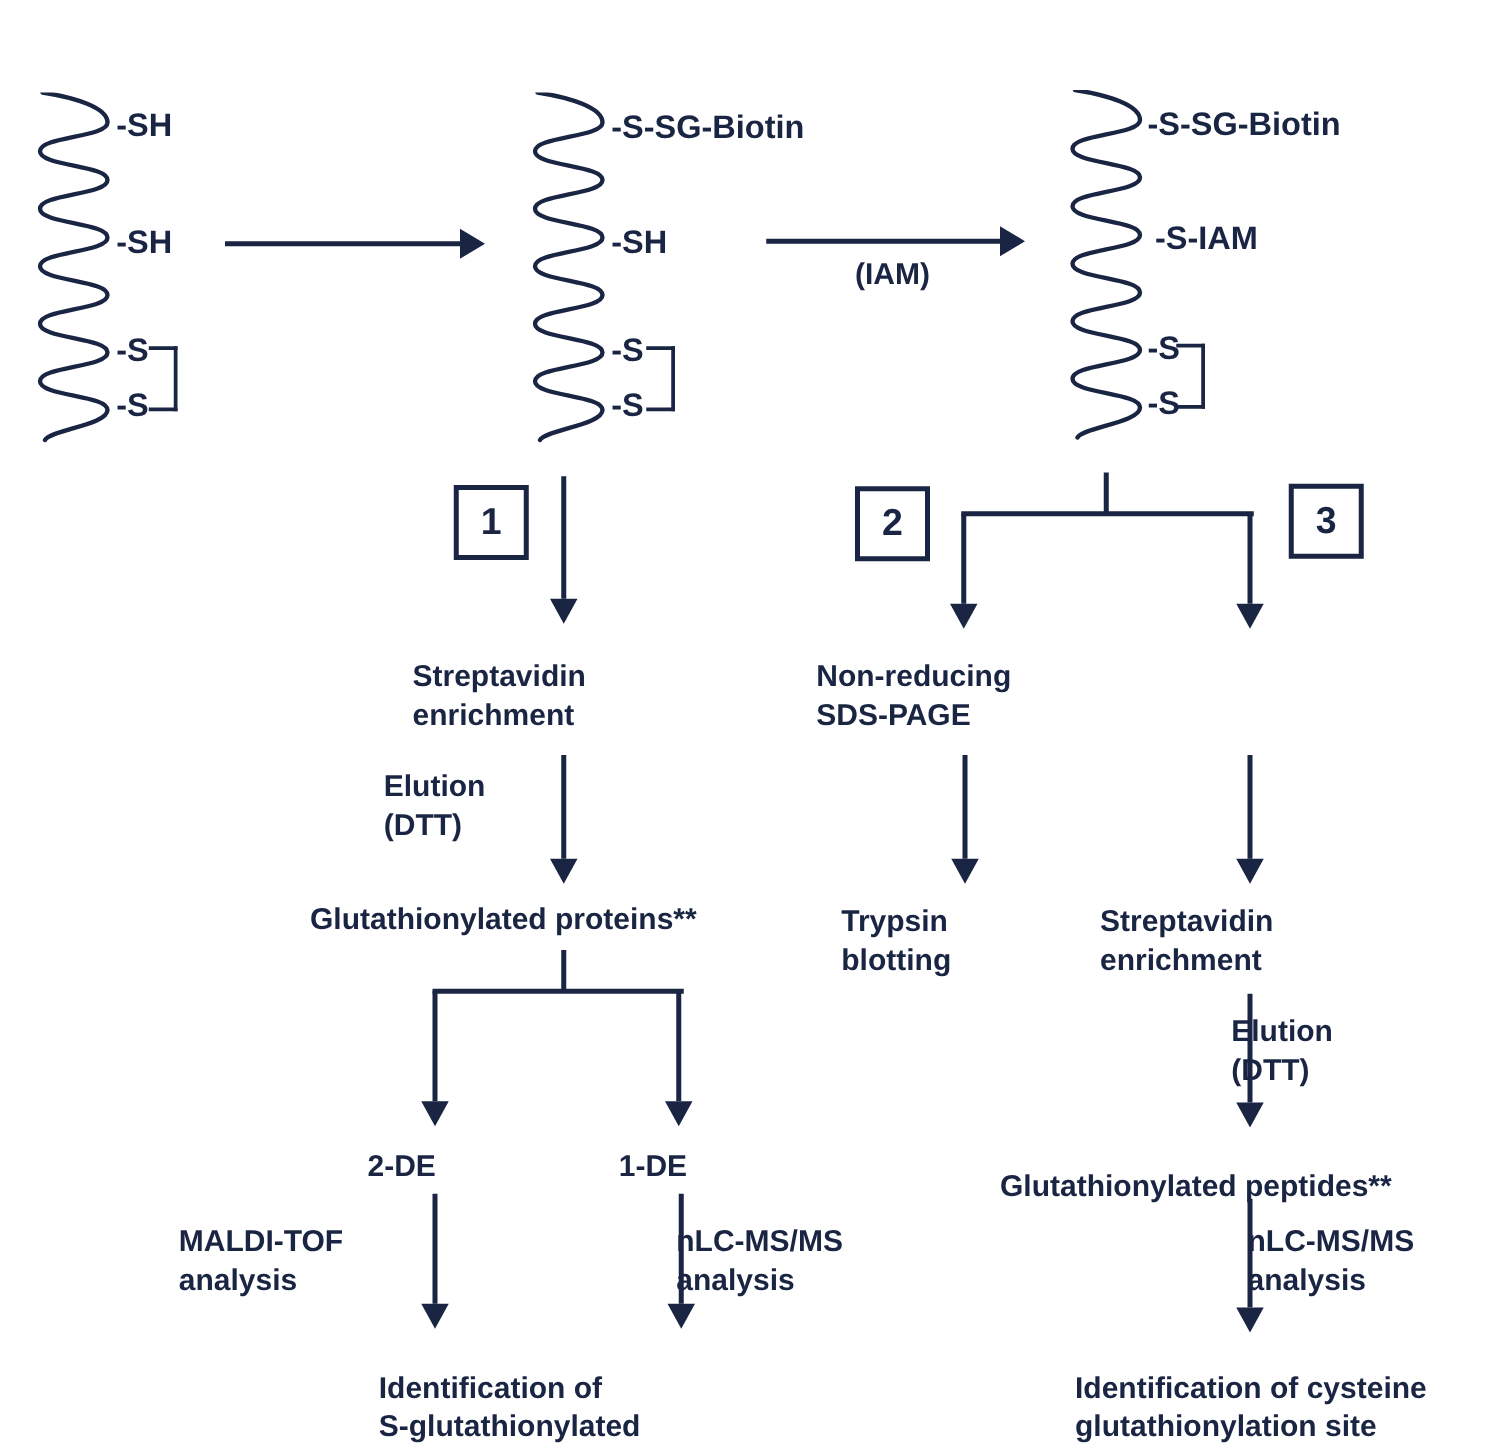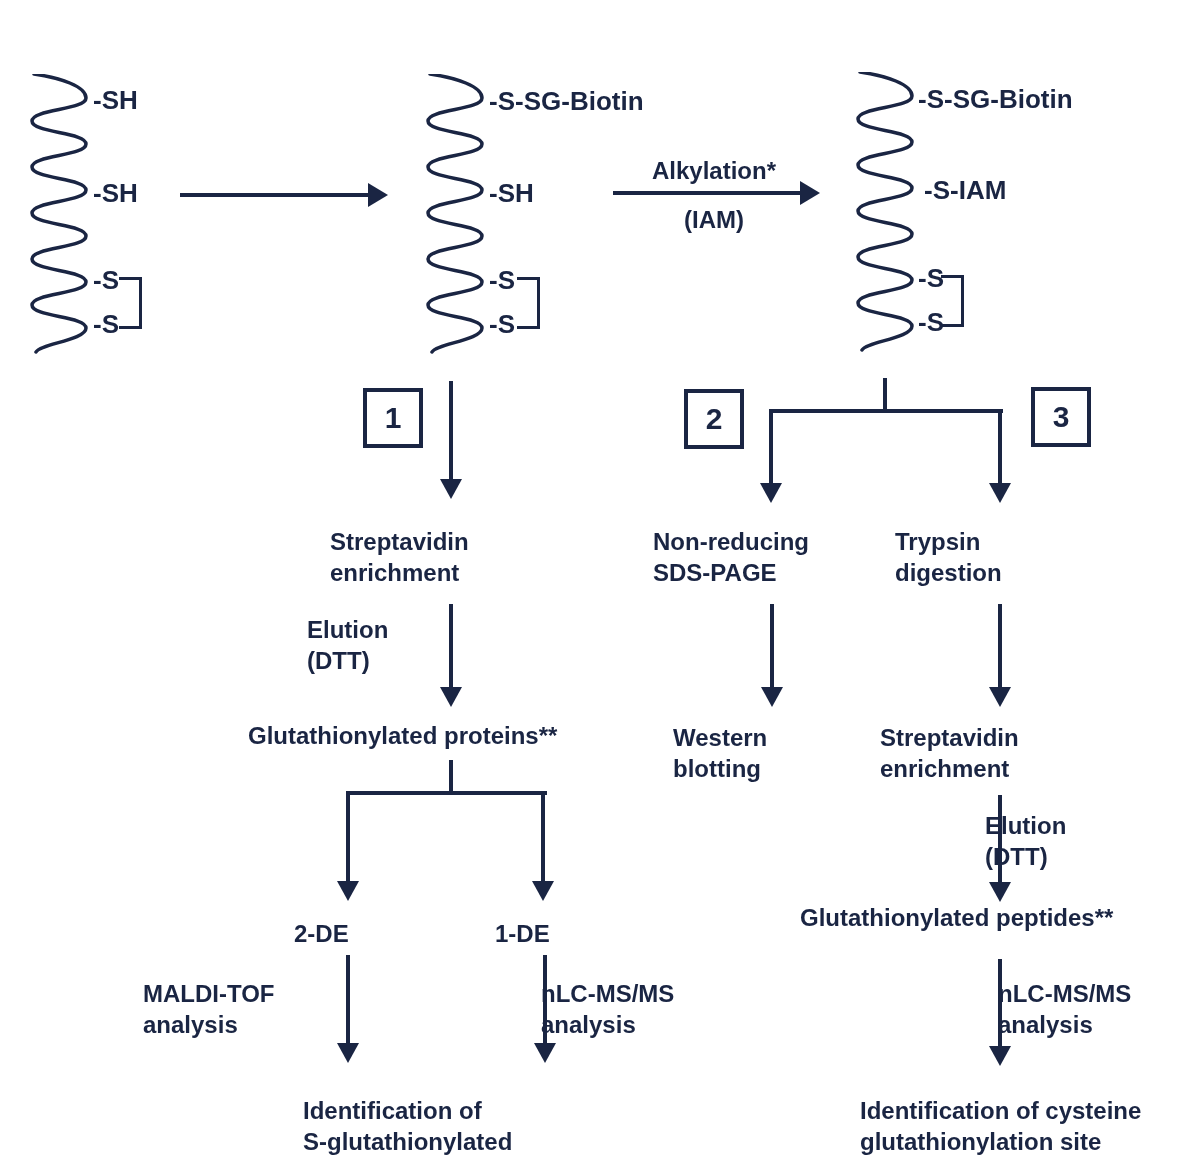--- a/index.html
+++ b/index.html
@@ -80,21 +80,20 @@
       C 56 82, 2 81, 2 93 C 2 105, 56 104, 56 116 C 56 128, 2 127, 2 139
       C 2 151, 56 150, 56 162 C 56 174, 2 173, 2 185 C 2 197, 56 196, 56 208
       C 56 220, 2 219, 2 231 C 2 243, 56 242, 56 254 C 56 266, 10 270, 6 278"></path>
   </svg>
   <div class="site" style="left:489px;top:38px;">-S-SG-Biotin</div>
   <div class="site" style="left:489px;top:130px;">-SH</div>
   <div class="site" style="left:489px;top:217px;">-S</div>
   <div class="site" style="left:489px;top:261px;">-S</div>
   <div class="bracket" style="left:517px;top:229px;"></div>
 
-  <div class="rxn-label" style="left:608px;top:109px;width:212px;">Alkylation*</div>
   <div class="harrow" style="left:613px;top:133px;width:207px;">
     <div class="stem"></div>
     <div class="head"></div>
   </div>
   <div class="rxn-label" style="left:608px;top:158px;width:212px;">(IAM)</div>
 
   <svg class="wave" style="left:856px;top:24px;" width="60" height="282" viewBox="0 0 60 282">
     <path d="M 4 0
       C 30 4, 56 12, 56 24 C 56 36, 2 35, 2 47 C 2 59, 56 58, 56 70
       C 56 82, 2 81, 2 93 C 2 105, 56 104, 56 116 C 56 128, 2 127, 2 139
@@ -170,38 +169,36 @@
     <div class="stem"></div>
     <div class="head"></div>
   </div>
 
   <div class="node" style="left:653px;top:478px;width:240px;">Non-reducing
 SDS-PAGE</div>
   <div class="varrow" style="left:760px;top:556px;height:103px;">
     <div class="stem"></div>
     <div class="head"></div>
   </div>
-  <div class="node" style="left:673px;top:674px;width:200px;">Western
+  <div class="node" style="left:673px;top:674px;width:200px;">Trypsin
 blotting</div>
 
-  <div class="node" style="left:895px;top:478px;width:200px;">Trypsin
-digestion</div>
   <div class="varrow" style="left:988px;top:556px;height:103px;">
     <div class="stem"></div>
     <div class="head"></div>
   </div>
   <div class="node" style="left:880px;top:674px;width:240px;">Streptavidin
 enrichment</div>
   <div class="varrow" style="left:988px;top:747px;height:107px;">
     <div class="stem"></div>
     <div class="head"></div>
   </div>
   <div class="node" style="left:985px;top:762px;width:160px;">Elution
 (DTT)</div>
-  <div class="node" style="left:800px;top:854px;width:400px;">Glutathionylated peptides**</div>
+  <div class="node" style="left:800px;top:886px;width:400px;">Glutathionylated peptides**</div>
   <div class="varrow" style="left:988px;top:911px;height:107px;">
     <div class="stem"></div>
     <div class="head"></div>
   </div>
   <div class="node" style="left:998px;top:930px;width:200px;">nLC-MS/MS
 analysis</div>
   <div class="node" style="left:860px;top:1047px;width:360px;">Identification of cysteine
 glutathionylation site</div>
 
 </div>

